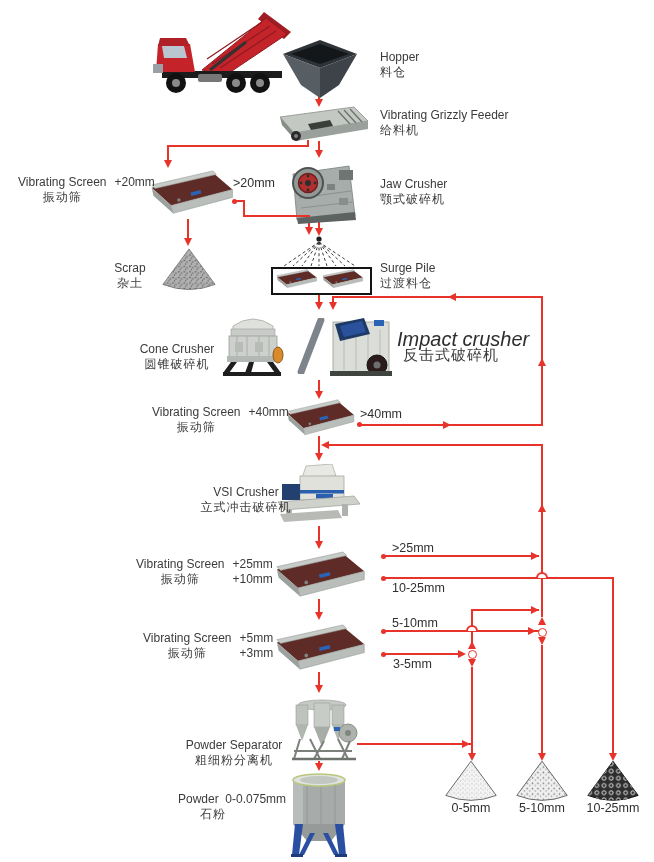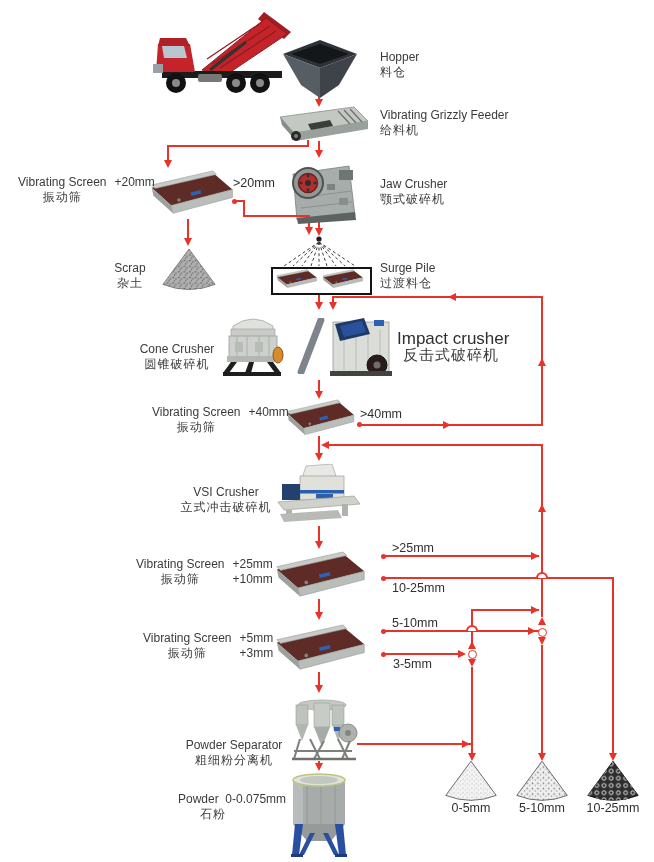--- a/index.html
+++ b/index.html
@@ -17,21 +17,21 @@
   .dot{position:absolute;width:5px;height:5px;background:#e8332a;border-radius:50%;z-index:3;}
   .jc{position:absolute;width:9px;height:9px;box-sizing:border-box;border:1.8px solid #e8332a;background:#fff;border-radius:50%;z-index:5;}
   .hop{position:absolute;width:12px;height:6px;box-sizing:border-box;border:2px solid #e8332a;border-bottom:none;border-radius:7px 7px 0 0;background:#fff;z-index:4;}
   
   .lbl{position:absolute;font-size:12px;line-height:14.5px;color:#3b3b3b;white-space:nowrap;z-index:6;}
   .lbl .zh{letter-spacing:1px;}
   .ctr{text-align:center;}
   .screen-lbl{display:flex;gap:8px;}
   .screen-lbl .nm{text-align:center;}
   .flow-lbl{position:absolute;font-size:12.5px;color:#303030;white-space:nowrap;z-index:6;}
-  .impact-lbl .en{font-size:17px;line-height:18px;color:#2e2e2e;}
+  .impact-lbl .en{font-size:20px;line-height:18px;color:#2e2e2e;font-style:italic;}
   .impact-lbl .zh{font-size:15px;padding-left:6px;letter-spacing:1px;}
   svg{display:block;}
   .machine{position:absolute;z-index:2;}
 </style>
 </head>
 <body>
 
 <div class="canvas">
 
   <svg width="0" height="0" style="position:absolute" aria-hidden="true">
@@ -444,21 +444,21 @@
       <div>Vibrating Screen</div>
       <div class="zh">振动筛</div>
     </div>
     <div class="sz">
         <div>+40mm</div>
       </div>
   </div>
 
   <div class="flow-lbl" style="left:360px;top:407px">&gt;40mm</div>
 
-  <div class="lbl ctr" style="left:180px;top:485px;width:92px">
+  <div class="lbl ctr" style="left:200px;top:485px;width:92px">
     <div>VSI Crusher</div>
     <div class="zh">立式冲击破碎机</div>
   </div>
 
   <div class="lbl screen-lbl" style="left:136px;top:557px">
     <div class="nm">
       <div>Vibrating Screen</div>
       <div class="zh">振动筛</div>
     </div>
     <div class="sz">

